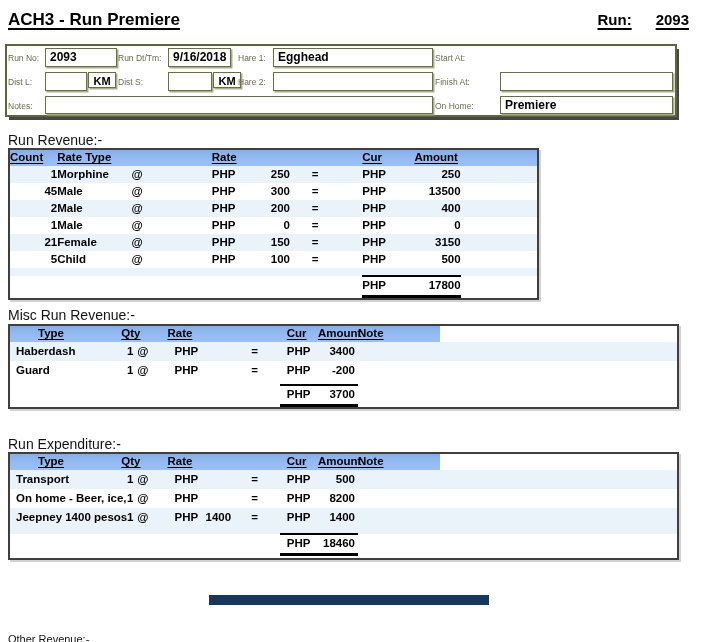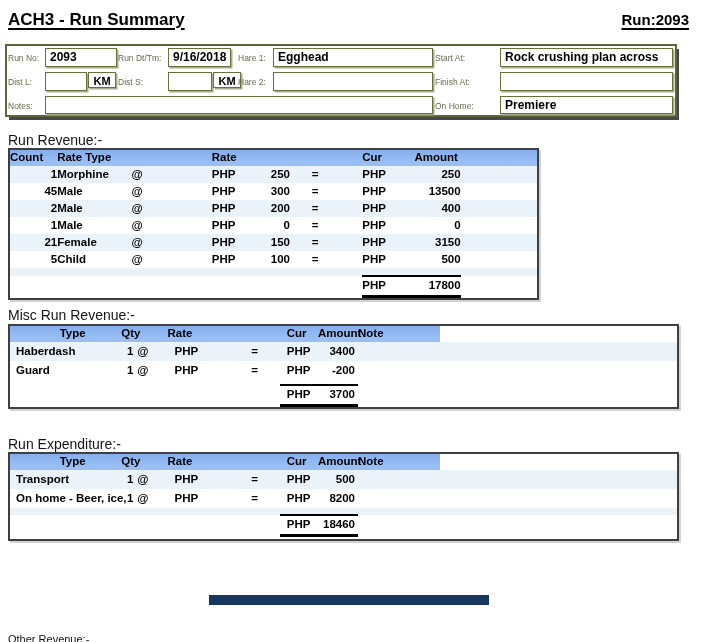--- a/index.html
+++ b/index.html
@@ -4,21 +4,21 @@
 <style>
   * { margin:0; padding:0; box-sizing:border-box; }
   html,body { background:#fff; }
   body { font-family:"Liberation Sans","DejaVu Sans",sans-serif; }
   .page { position:relative; width:707px; height:642px; background:#fff; overflow:hidden; }
 
   
   .title-row { position:absolute; top:10px; left:8px; right:18px; display:flex; justify-content:space-between; align-items:baseline; }
   .page-title { font-size:17px; font-weight:bold; color:#000;
     text-decoration:underline; text-underline-offset:3px; text-decoration-thickness:2px; }
-  .run-head { display:flex; font-size:15px; font-weight:bold; }
+  .run-head { display:flex; gap:24px; font-size:15px; font-weight:bold; }
   .run-head span { text-decoration:underline; text-underline-offset:3px; text-decoration-thickness:2px; }
 
   
   .form-box { position:absolute; top:44px; left:5px; width:672px; height:73px;
     border:2px solid #5d6639; background:#fff; box-shadow:3px 4px 0 -1px #474747; }
   .f-label { position:absolute; font-size:8.5px; color:#6b6b4e; line-height:10px; }
   .f-input { position:absolute; height:19px; border:1.5px solid #68713d; background:#fff;
     box-shadow:1.5px 1.5px 0 #a9ad8d; font-size:12px; font-weight:bold; color:#000;
     line-height:15px; padding:1px 0 0 4px; white-space:nowrap; overflow:hidden; }
   .f-unit { position:absolute; width:28px; height:16px; border:1.5px solid #68713d; background:#fff;
@@ -26,31 +26,31 @@
 
   
   .sec-label { position:absolute; font-size:14px; color:#141414; }
 
   
   table.rpt { position:absolute; border-collapse:collapse; table-layout:fixed; background:#fff;
     border:2px solid #3f3f3f; box-shadow:2px 2px 0 #d2d2d2; font-size:11.5px; font-weight:bold; color:#000; }
   table.rpt td, table.rpt th { padding:0; white-space:nowrap; overflow:visible; line-height:1; vertical-align:middle; }
   table.rpt thead tr { height:17px; background:linear-gradient(180deg,#84adeb 0%,#93baf2 55%,#9cc0f4 100%); }
   table.rpt th { font-weight:bold; text-align:left; }
-  table.rpt th .ul { text-underline-offset:2px; }
+  table.rpt th .ul { text-decoration:underline; text-underline-offset:2px; }
   tbody[data-rows] tr { height:17px; }
   #misc-table tbody[data-rows] tr, #exp-table tbody[data-rows] tr { height:19px; }
   tbody[data-rows] tr:nth-child(odd) { background:#ebf3fa; }
   tr.shaded { background:#ebf3fa; }
   .count { text-align:right; padding-right:3px; }
   .h-count { text-align:right; padding-right:3px; }
   .type  { text-align:left; padding-left:8px; }
   #misc-table .type, #exp-table .type { padding-left:6px; }
   .h-type { padding-left:8px; }
-  #misc-table .h-type, #exp-table .h-type { padding-left:14px;text-align:center; }
+  #misc-table .h-type, #exp-table .h-type { padding-left:28px; }
   .qty { text-align:right; }
   .h-qty { text-align:left; }
   .at { padding-left:8px; }
   #misc-table .at, #exp-table .at { padding-left:4px; }
   .cur { padding-left:6px; }
   #misc-table .cur, #exp-table .cur { padding-left:7px; }
   .h-cur { padding-left:6px; }
   #misc-table .h-cur, #exp-table .h-cur { padding-left:7px; }
   .rateval { text-align:right; padding-right:10px; }
   #misc-table .rateval, #exp-table .rateval { padding-right:3px; }
@@ -77,36 +77,35 @@
   .surplus .s-val { position:absolute; left:204px; width:74px; background:#d9f7dc; text-align:right; padding-right:6px; height:16px; }
 
   .other-label { position:absolute; top:633px; left:8px; font-size:11px; color:#141414; }
 </style>
 </head>
 <body>
 
 <div class="page">
 
   <div class="title-row">
-    <span class="page-title">ACH3 - Run Summary</span>
+    <span class="page-title">ACH3 - Run Premiere</span>
     <span class="run-head">
       <span>Run:</span>
       <span>2093</span>
     </span>
   </div>
 
   <div class="form-box">
     <span class="f-label" style="left:1px;top:7px">Run No:</span>
     <div class="f-input" style="left:38px;top:2px;width:72px">2093</div>
     <span class="f-label" style="left:111px;top:7px">Run Dt/Tm:</span>
     <div class="f-input" style="left:161px;top:2px;width:63px">9/16/2018</div>
     <span class="f-label" style="left:231px;top:7px">Hare 1:</span>
     <div class="f-input" style="left:266px;top:2px;width:160px">Egghead</div>
     <span class="f-label" style="left:428px;top:7px">Start At:</span>
-    <div class="f-input" style="left:493px;top:2px;width:173px">Rock crushing plan across</div>
 
     <span class="f-label" style="left:1px;top:31px">Dist L:</span>
     <div class="f-input" style="left:38px;top:26px;width:42px"></div>
     <div class="f-unit" style="left:81px;top:26px">KM</div>
     <span class="f-label" style="left:111px;top:31px">Dist S:</span>
     <div class="f-input" style="left:161px;top:26px;width:44px"></div>
     <div class="f-unit" style="left:206px;top:26px">KM</div>
     <span class="f-label" style="left:231px;top:31px">Hare 2:</span>
     <div class="f-input" style="left:266px;top:26px;width:160px"></div>
     <span class="f-label" style="left:428px;top:31px">Finish At:</span>
@@ -361,20 +360,33 @@
           <td class="at">@</td>
           <td class="sp"></td>
           <td class="cur">PHP</td>
           <td class="rateval"></td>
           <td class="eq">=</td>
           <td class="cur">PHP</td>
           <td class="amt">8200</td>
           <td class="note"></td>
           <td class="sp"></td>
         </tr>
+        <tr>
+          <td class="type">Jeepney 1400 pesos</td>
+          <td class="qty">1</td>
+          <td class="at">@</td>
+          <td class="sp"></td>
+          <td class="cur">PHP</td>
+          <td class="rateval">1400</td>
+          <td class="eq">=</td>
+          <td class="cur">PHP</td>
+          <td class="amt">1400</td>
+          <td class="note"></td>
+          <td class="sp"></td>
+        </tr>
       </tbody>
     <tbody>
       <tr class="spacer shaded">
           <td colspan="11"></td>
         </tr>
       <tr class="total">
         <td colspan="7"></td>
         <td class="cur tline">PHP</td>
         <td class="amt tline">18460</td>
         <td colspan="2"></td>

